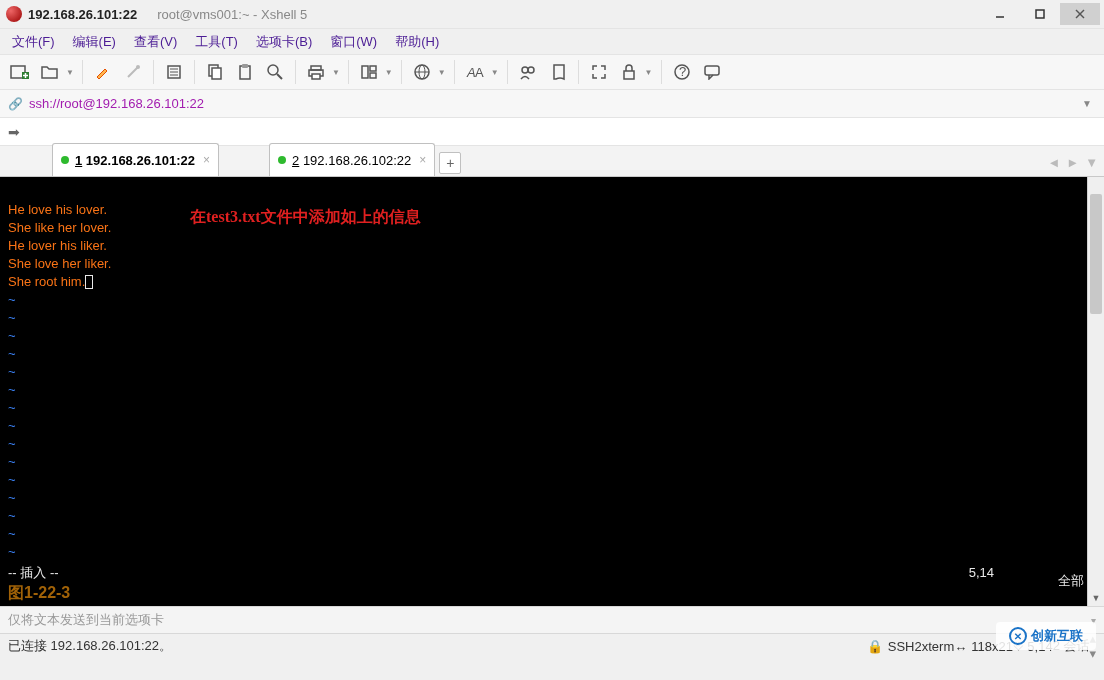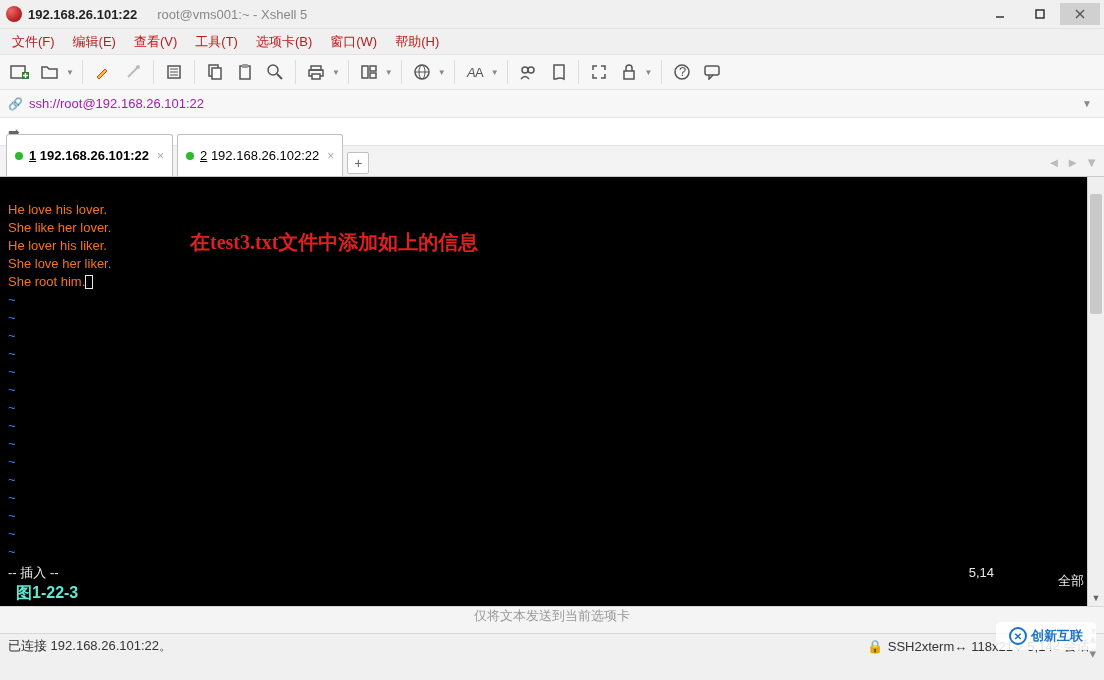--- a/index.html
+++ b/index.html
@@ -5,54 +5,54 @@
 *{margin:0;padding:0;box-sizing:border-box;font-family:"Microsoft YaHei",Tahoma,Arial,sans-serif;font-size:13px;}
 body{background:#f0f0f0;width:1104px;height:680px;overflow:hidden;position:relative;}
 .titlebar{height:28px;background:#f0f0f0;display:flex;align-items:center;padding:0 4px;}
 .app-icon{width:16px;height:16px;background:radial-gradient(circle at 30% 30%,#e66,#900);border-radius:50%;margin:0 6px 0 2px;}
 .titlebar .t1{font-weight:bold;color:#222;}
 .titlebar .t2{color:#888;margin-left:20px;}
 .winbtns{margin-left:auto;display:flex;}
 .winbtn{width:40px;height:22px;display:flex;align-items:center;justify-content:center;color:#333;}
 .winbtn.close{background:#d0d0d0;}
 .menubar{height:26px;display:flex;align-items:center;padding:0 12px;gap:18px;border-top:1px solid #e4e4e4;}
-.menubar span{color:#b91c1c;cursor:default;}
+.menubar span{color:#4c1d95;cursor:default;}
 .toolbar{height:36px;background:#f7f7f7;border-top:1px solid #e4e4e4;border-bottom:1px solid #e4e4e4;display:flex;align-items:center;padding:0 8px;gap:6px;}
 .tbtn{width:24px;height:24px;display:flex;align-items:center;justify-content:center;color:#555;position:relative;}
 .tbtn svg{display:block;}
 .tsep{width:1px;height:24px;background:#ddd;margin:0 2px;}
 .drop{font-size:8px;color:#888;margin-left:-2px;}
 .addrbar{height:28px;background:#f7f7f7;border-bottom:1px solid #e4e4e4;display:flex;align-items:center;padding:0 8px;gap:6px;}
 .addrbar .chain{color:#888;font-size:12px;}
 .addrbar .addr{color:#a21caf;}
 .addrbar .dd{margin-left:auto;color:#888;font-size:10px;padding:0 4px;}
 .hintbar{height:28px;background:#fff;border-bottom:1px solid #e4e4e4;display:flex;align-items:center;padding:0 8px;gap:6px;color:#666;}
 .hintbar .arrow{font-size:14px;}
 .tabbar{height:31px;background:#f3f3f3;border-bottom:1px solid #c8c8c8;display:flex;align-items:flex-end;padding:0 6px;position:relative;}
-.tab{height:42px;border:1px solid #c0c0c0;border-bottom:none;background:#fff;display:flex;align-items:center;padding:0 8px;margin-right:4px;border-radius:3px 3px 0 0;gap:6px;font-size:12px;}
+.tab{height:33px;border:1px solid #c0c0c0;border-bottom:none;background:#fff;display:flex;align-items:center;padding:0 8px;margin-right:4px;border-radius:3px 3px 0 0;gap:6px;font-size:12px;margin-left:46px;}
 .tab.active{background:#fff;}
 .tab .dot{width:8px;height:8px;border-radius:50%;background:#2eba2e;}
 .tab .num{text-decoration:underline;}
 .tab .x{color:#aaa;font-size:12px;margin-left:2px;}
 .tabadd{width:22px;height:22px;border:1px solid #c0c0c0;background:#fff;display:flex;align-items:center;justify-content:center;border-radius:2px;margin-bottom:2px;font-size:14px;color:#666;}
 .tabnav{margin-left:auto;display:flex;gap:6px;color:#bbb;font-size:11px;padding-bottom:6px;}
 .terminal{background:#000;color:#ccc;font-family:"Consolas","Courier New",monospace;font-size:14px;height:429px;padding:6px 8px;position:relative;white-space:pre;line-height:18px;overflow:hidden;}
 .tline{color:#f97316;}
 .tilde{color:#3b82f6;}
 .cursor{display:inline-block;width:8px;height:14px;border:1px solid #e8e8e8;vertical-align:text-bottom;}
-.annot{position:absolute;left:190px;top:56px;color:#e02020;font-weight:bold;font-size:20px;font-family:"Microsoft YaHei";}
+.annot{position:absolute;left:190px;top:31px;color:#e02020;font-weight:bold;font-size:16px;font-family:"Microsoft YaHei";}
 .vimstatus{position:absolute;bottom:24px;left:8px;color:#e8e8e8;}
 .vimpos{position:absolute;bottom:24px;right:110px;color:#e8e8e8;}
 .vimall{position:absolute;bottom:16px;right:20px;color:#e8e8e8;}
-.figlabel{position:absolute;bottom:4px;left:16px;color:#5eead4;font-weight:bold;font-size:16px;}
+.figlabel{position:absolute;bottom:4px;left:8px;color:#a16207;font-weight:bold;font-size:16px;}
 .scroll{position:absolute;right:0;top:0;width:17px;height:100%;background:#efefef;border-left:1px solid #d0d0d0;}
 .scroll .up,.scroll .dn{height:17px;display:flex;align-items:center;justify-content:center;font-size:9px;color:#666;}
 .scroll .thumb{position:absolute;left:2px;right:2px;top:17px;height:120px;background:#c8c8c8;border-radius:2px;}
 .scroll .dn{position:absolute;bottom:0;width:100%;}
-.sendbar{height:28px;background:#f4f4f4;border-top:1px solid #d8d8d8;border-bottom:1px solid #d8d8d8;display:flex;align-items:center;padding:0 8px;color:#999;flex-direction:column;}
+.sendbar{height:28px;background:#f4f4f4;border-top:1px solid #d8d8d8;border-bottom:1px solid #d8d8d8;display:flex;align-items:center;padding:0 8px;color:#999;}
 .sendbar .dd{margin-left:auto;font-size:10px;color:#aaa;}
 .statusbar{height:24px;background:#f0f0f0;display:flex;align-items:center;padding:0 8px;font-size:12px;color:#333;}
 .statusbar .left{flex:0 0 auto;}
 .statusbar .spacer{flex:1;}
 .statusbar .seg{display:flex;align-items:center;gap:4px;}
 .watermark{position:absolute;right:8px;bottom:30px;width:100px;height:28px;background:rgba(255,255,255,0.85);border-radius:4px;display:flex;align-items:center;justify-content:center;font-size:11px;color:#1a73c7;font-weight:bold;gap:4px;}
 .watermark .wicon{width:18px;height:18px;border:2px solid #1a73c7;border-radius:50%;display:flex;align-items:center;justify-content:center;font-size:10px;}
 </style>
 </head>
 <body>

